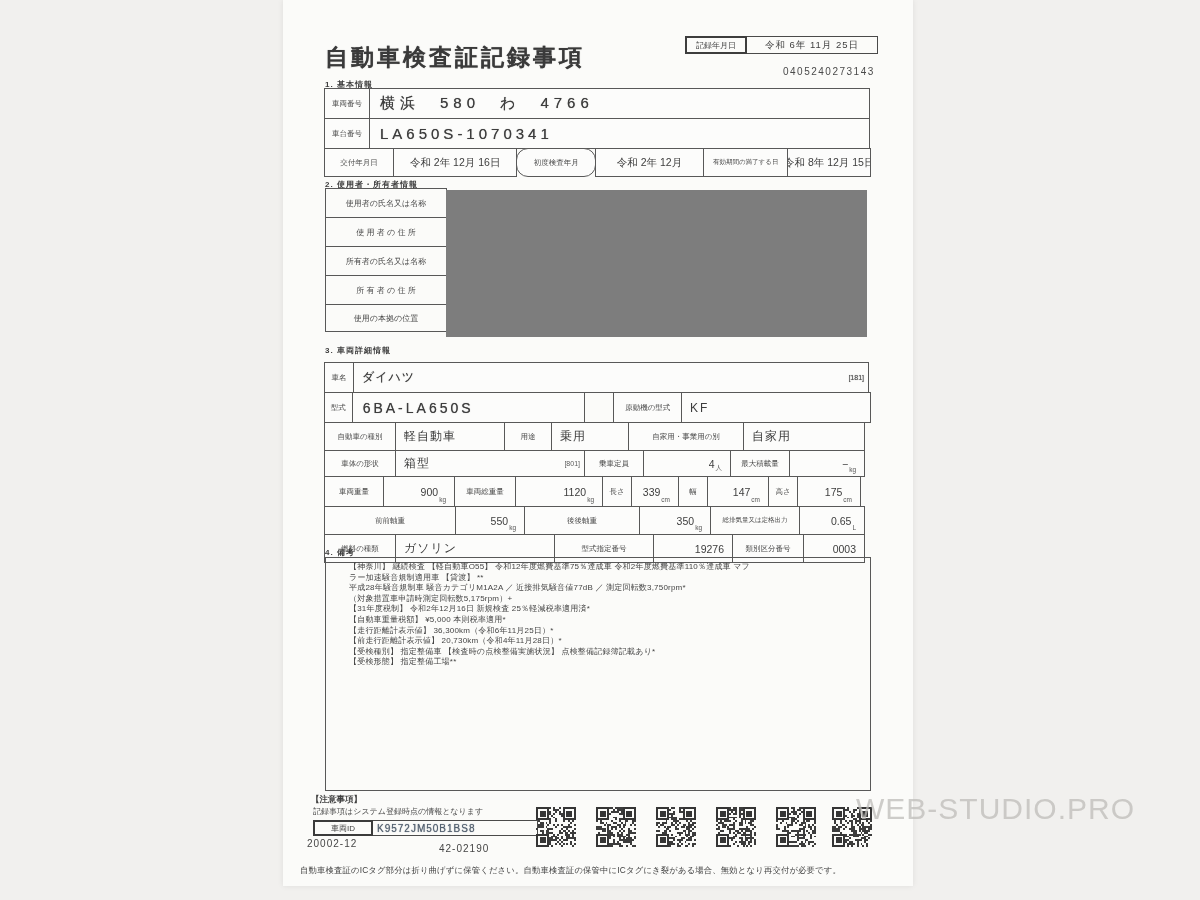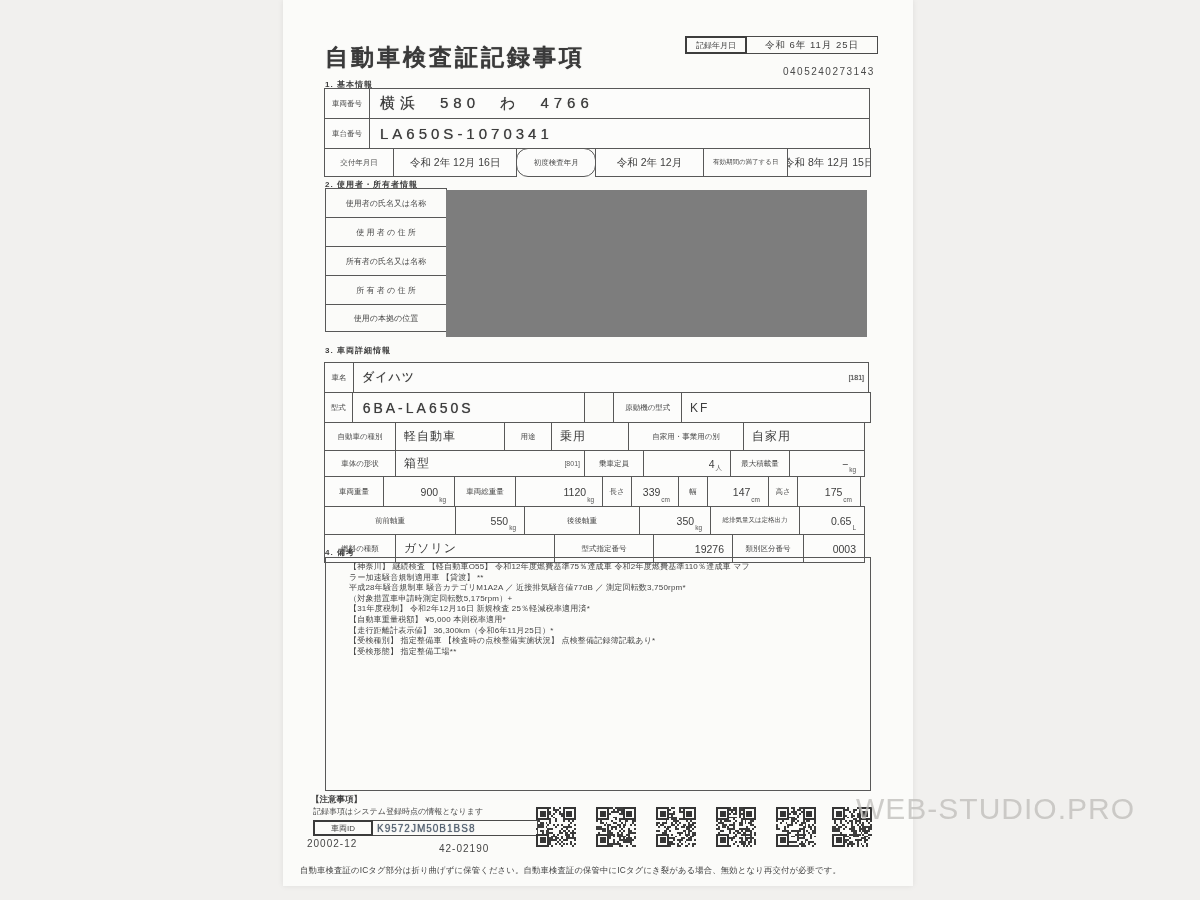--- a/index.html
+++ b/index.html
@@ -196,20 +196,21 @@
 
     <div class="sec-h" style="left:42px;top:547px;">4. 備考</div>
     <div id="remarks-box">
       <div class="rl">【神奈川】 継続検査  【軽自動車O55】 令和12年度燃費基準75％達成車 令和2年度燃費基準110％達成車 マフ</div>
       <div class="rl">ラー加速騒音規制適用車 【貸渡】 **</div>
       <div class="rl">平成28年騒音規制車  騒音カテゴリM1A2A ／ 近接排気騒音値77dB ／ 測定回転数3,750rpm*</div>
       <div class="rl">（対象措置車申請時測定回転数5,175rpm）+</div>
       <div class="rl">【31年度税制】 令和2年12月16日 新規検査  25％軽減税率適用済*</div>
       <div class="rl">【自動車重量税額】 ¥5,000 本則税率適用*</div>
       <div class="rl">【走行距離計表示値】 36,300km（令和6年11月25日）*</div>
+      <div class="rl">【前走行距離計表示値】 20,730km（令和4年11月28日）*</div>
       <div class="rl">【受検種別】 指定整備車  【検査時の点検整備実施状況】 点検整備記録簿記載あり*</div>
       <div class="rl">【受検形態】 指定整備工場**</div>
     </div>
 
     <div class="notice-t">【注意事項】</div>
     <div class="notice-l">記録事項はシステム登録時点の情報となります</div>
     <div id="vid-row">
       <div class="lbl">車両ID</div>
       <div class="val">K9572JM50B1BS8</div>
     </div>

